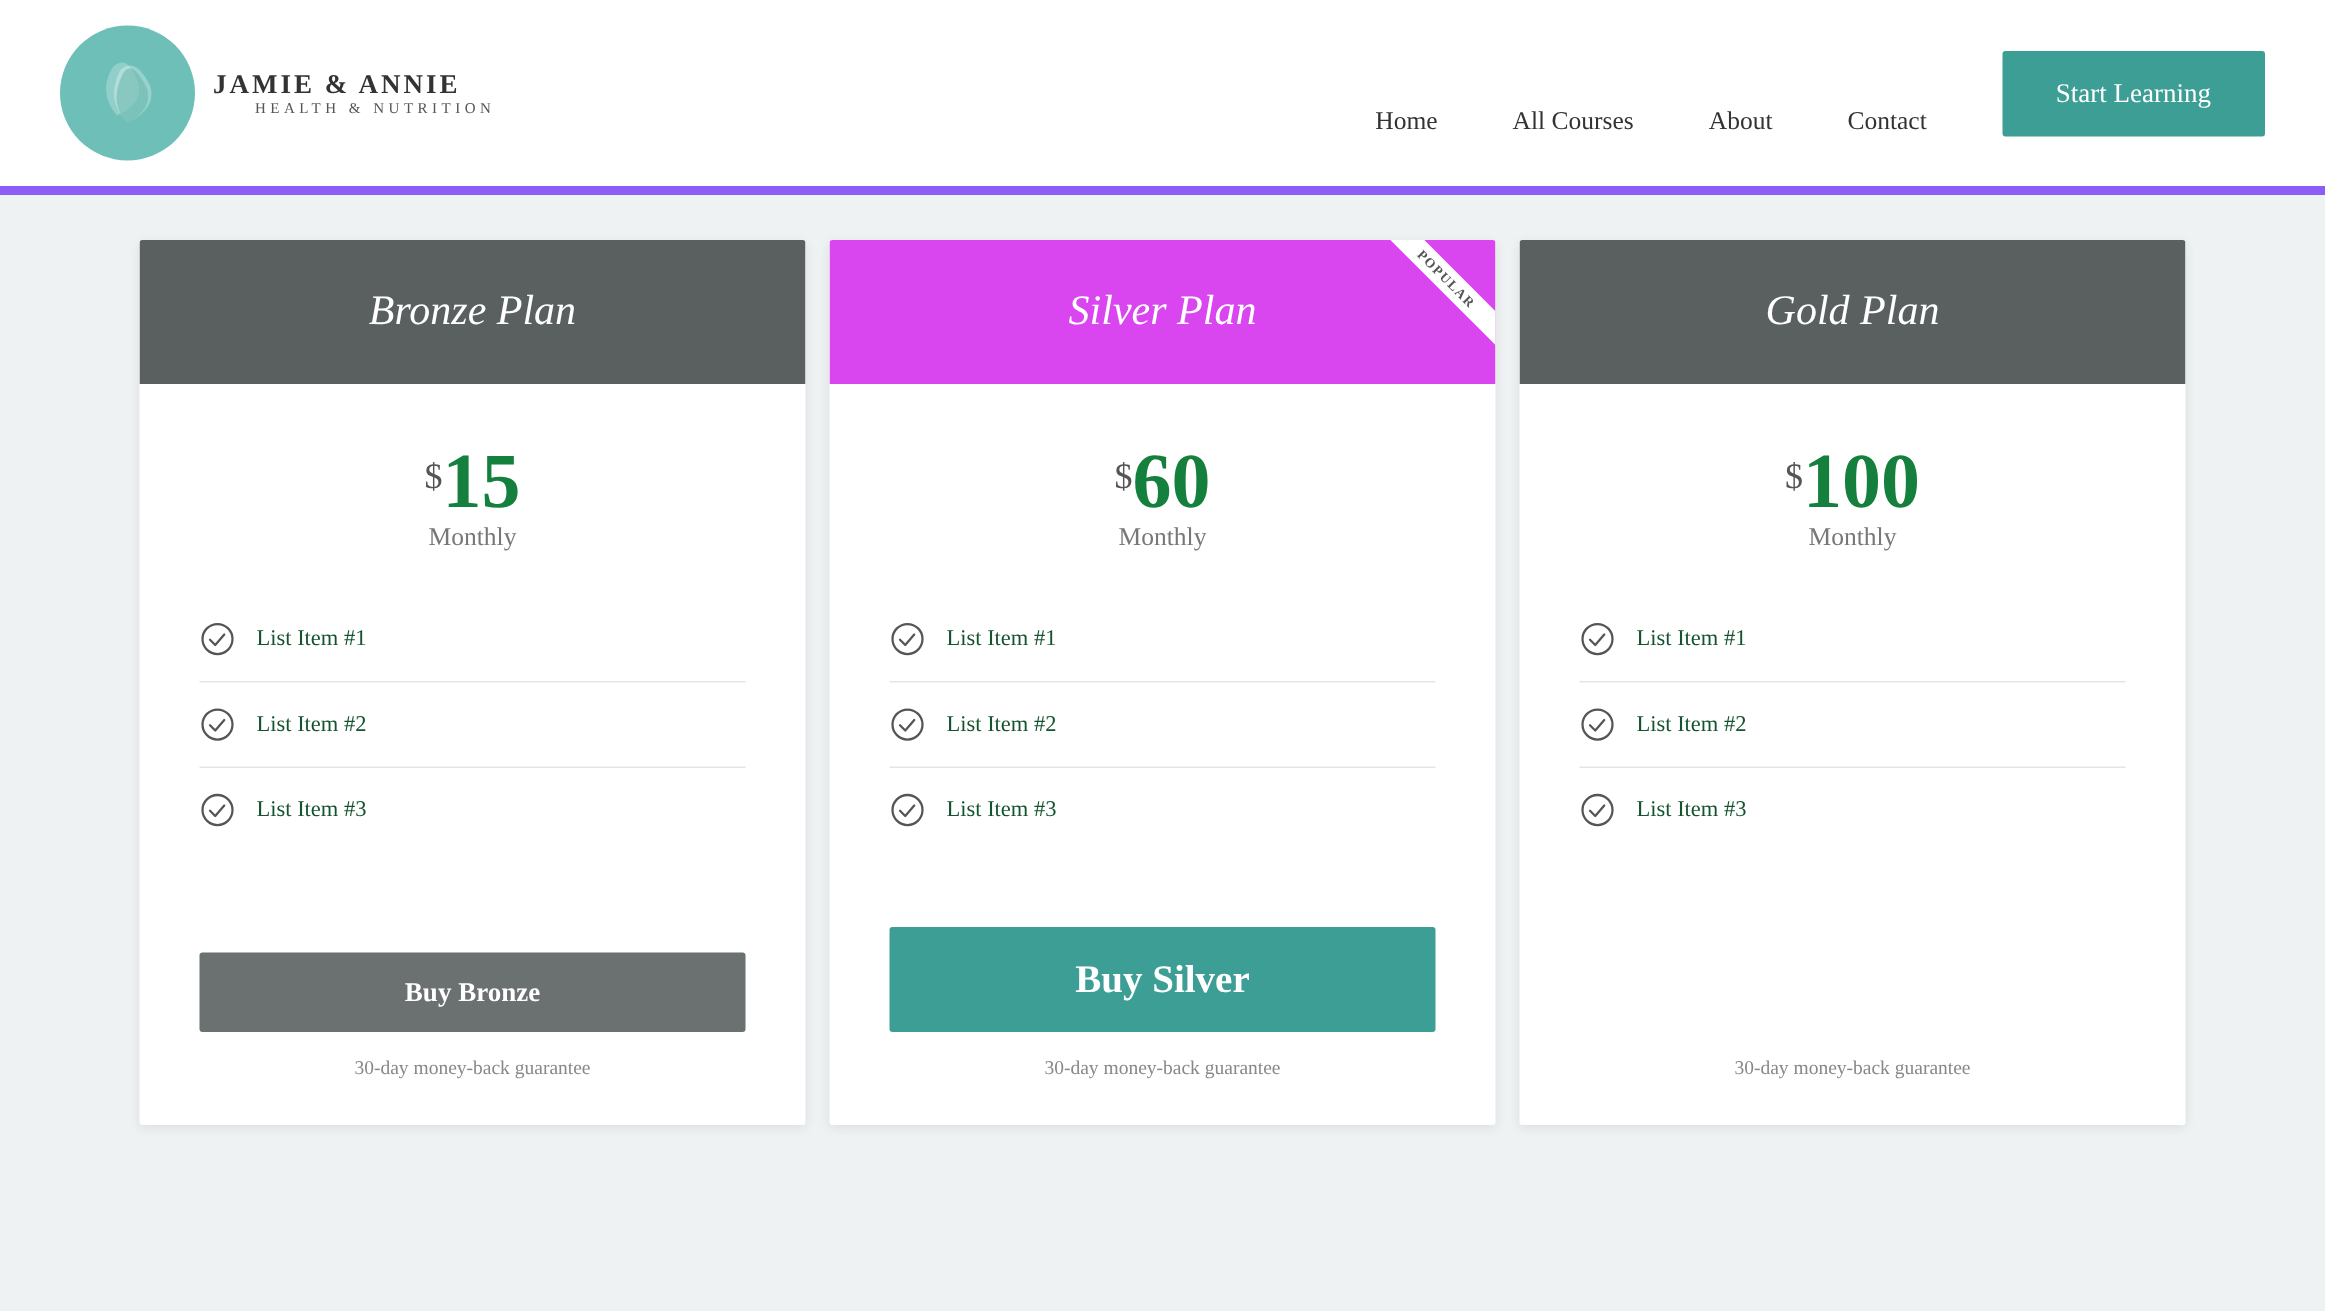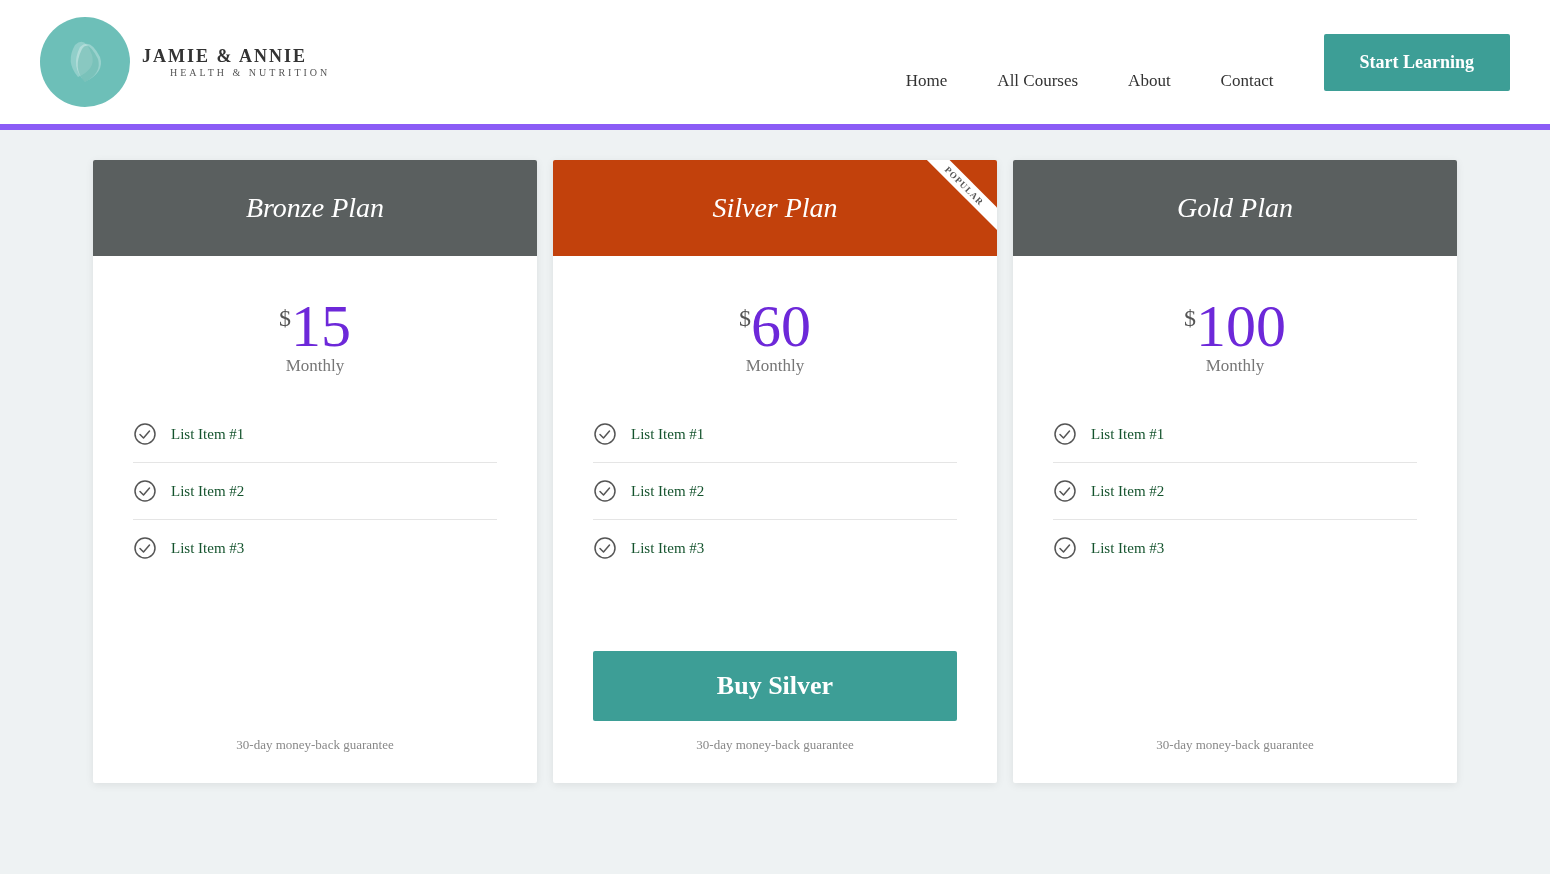--- a/index.html
+++ b/index.html
@@ -70,21 +70,21 @@
       font-family: 'Georgia', serif;
     }
     .nav-cta {
       background: #3d9e96;
       color: #fff;
       border: none;
       padding: 18px 36px;
       font-size: 18px;
       font-family: 'Georgia', serif;
       cursor: pointer;
-      font-weight: bold;
+      font-weight: normal;
       border-radius: 2px;
     }
 
     
     .main {
       padding: 30px 40px 60px;
       display: flex;
       justify-content: center;
       gap: 0;
     }
@@ -112,21 +112,21 @@
       background: #5a5f5f;
       color: #fff;
       text-align: center;
       padding: 32px 20px;
       font-size: 28px;
       font-family: 'Georgia', serif;
       font-style: italic;
     }
 
     .plan-header.silver {
-      background: #c2410c;
+      background: #d946ef;
       position: relative;
     }
 
     .popular-badge {
       position: absolute;
       top: 0;
       right: 0;
       width: 80px;
       height: 80px;
       overflow: hidden;
@@ -157,24 +157,24 @@
       align-items: flex-start;
       line-height: 1;
     }
     .price-dollar {
       font-size: 24px;
       color: #555;
       margin-top: 10px;
       font-family: 'Georgia', serif;
     }
     .price-number {
-      font-size: 60px;
-      color: #6d28d9;
-      font-family: 'Georgia', serif;
-      font-weight: normal;
+      font-size: 52px;
+      color: #15803d;
+      font-family: 'Georgia', serif;
+      font-weight: bold;
       line-height: 1;
     }
     .plan-period {
       font-size: 17px;
       color: #777;
       margin-top: 0;
       font-family: 'Georgia', serif;
     }
 
     .plan-features {
@@ -220,21 +220,20 @@
       font-family: 'Georgia', serif;
       font-weight: bold;
       border-radius: 2px;
       color: #fff;
       background: #6b7070;
     }
     .buy-btn.silver-btn {
       background: #3d9e96;
       font-size: 26px;
       padding: 20px;
-      margin-top: 25px;
     }
 
     .guarantee-text {
       font-size: 13px;
       color: #888;
       font-family: 'Georgia', serif;
       text-align: center;
     }
   </style>
 </head>
@@ -298,20 +297,21 @@
         </div>
         <div class="feature-item">
           <svg class="check-icon" viewBox="0 0 24 24" fill="none" stroke="#555" stroke-width="1.5">
             <circle cx="12" cy="12" r="10"></circle>
             <path d="M7 12.5l3.5 3.5 6-7" stroke-linecap="round" stroke-linejoin="round"></path>
           </svg>
           <span>List Item #3</span>
         </div>
       </div>
       <div class="plan-footer">
+        <button class="buy-btn">Buy Bronze</button>
         <span class="guarantee-text">30-day money-back guarantee</span>
       </div>
     </div>
 
     <div class="plan-card">
       <div class="plan-header silver" style="position:relative;">
         <span>Silver Plan</span>
         <div class="popular-badge">
           <div class="popular-badge-inner">POPULAR</div>
         </div>

